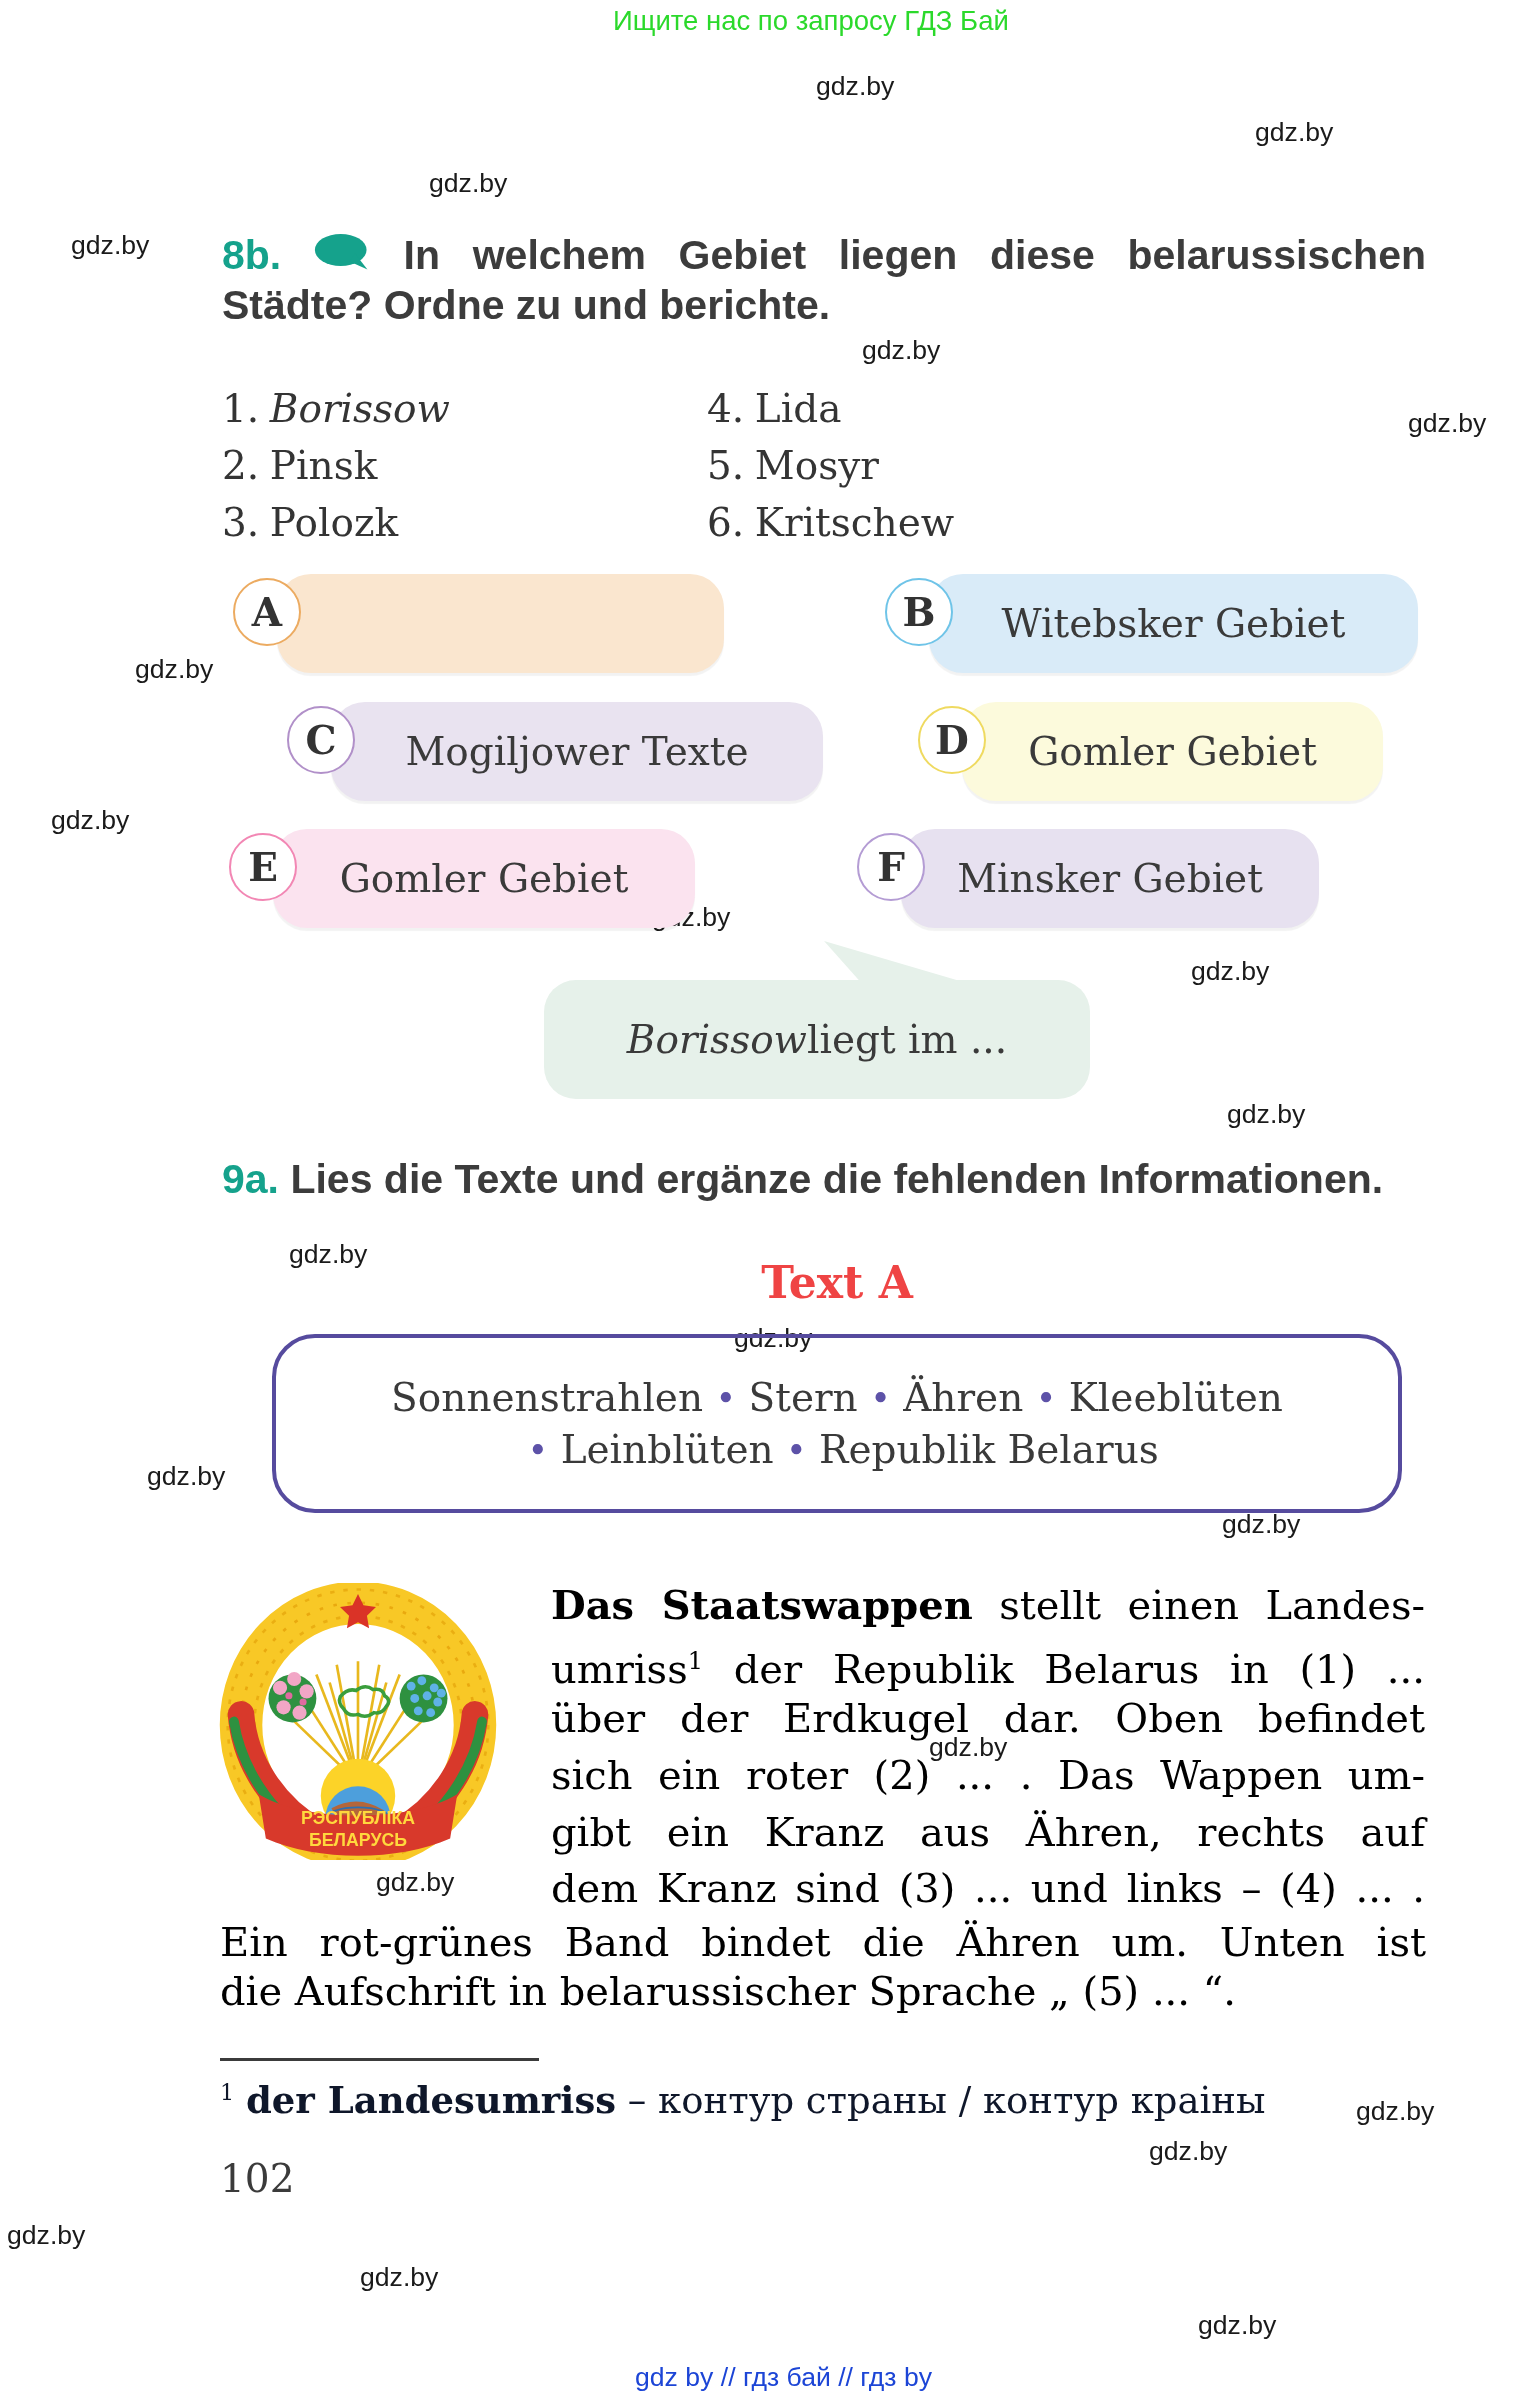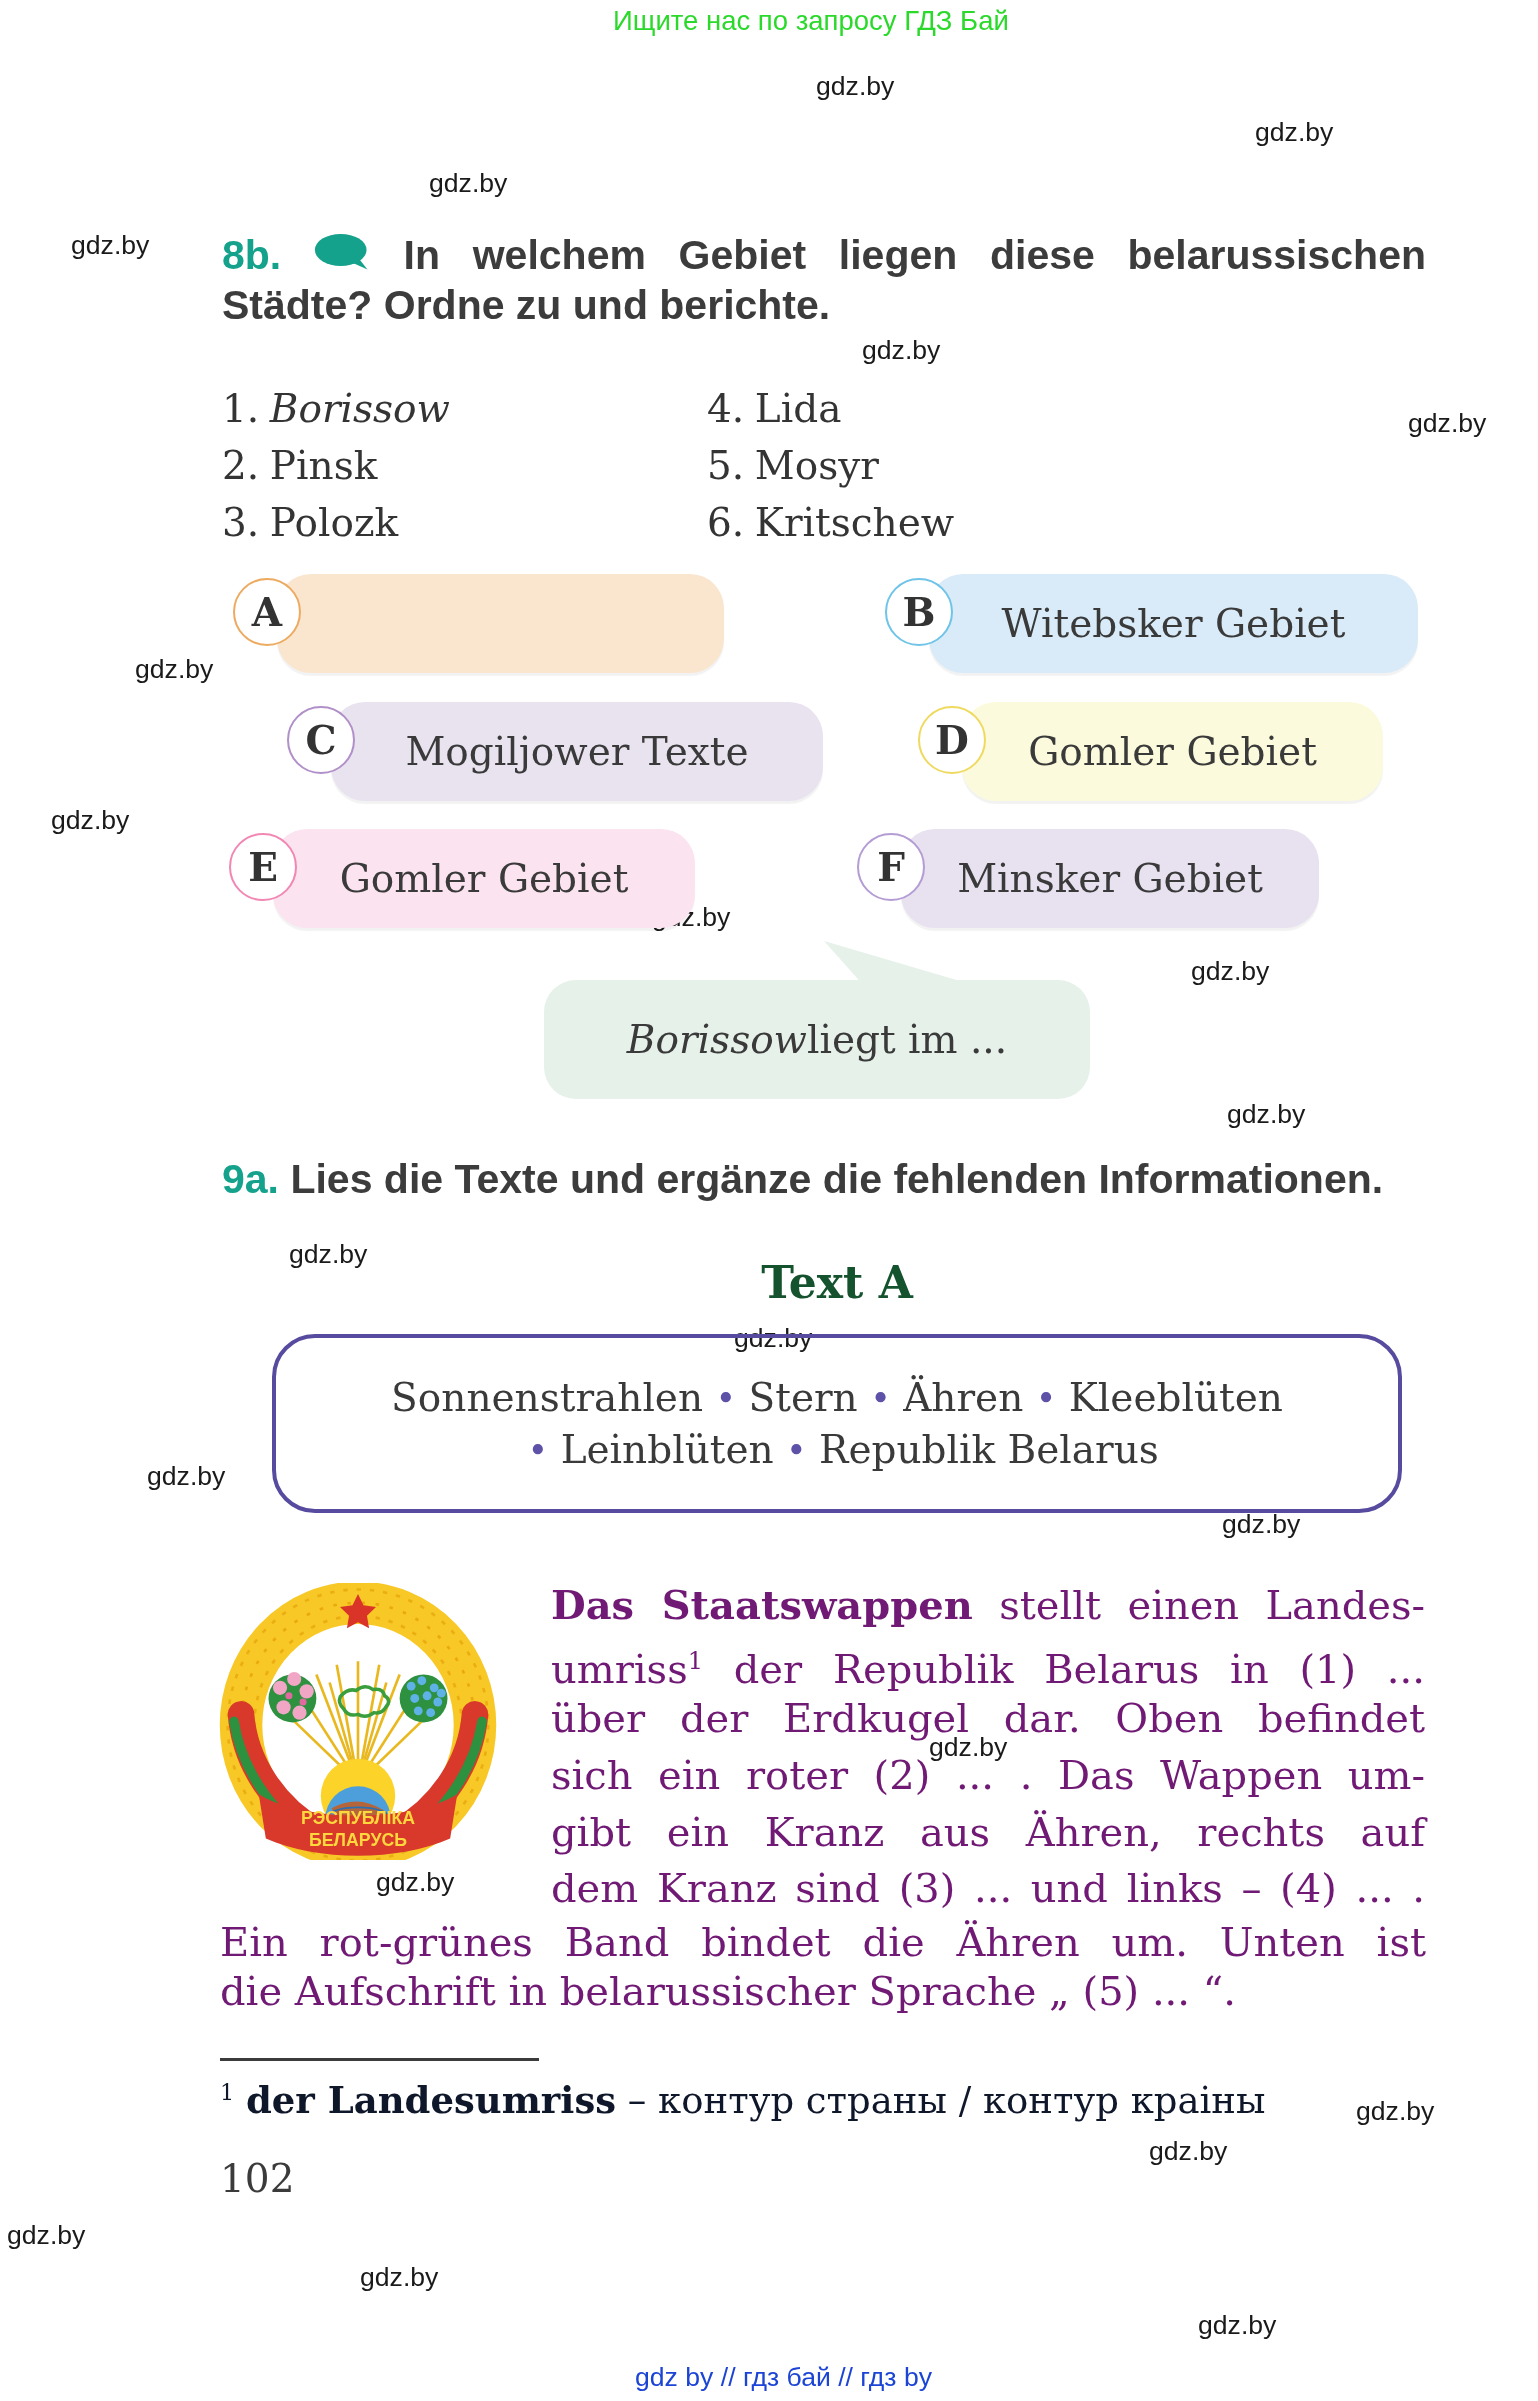--- a/index.html
+++ b/index.html
@@ -40,30 +40,30 @@
 
   
   .bubble{position:absolute;left:544px;top:980px;width:546px;height:119px;border-radius:32px;background:#e6f1ea;
           display:flex;align-items:center;justify-content:center;font-family:"DejaVu Serif",serif;
           font-size:39px;color:#3a3a3a;white-space:nowrap;}
   .bubble-tail{position:absolute;left:798px;top:941px;width:186px;height:46px;background:#e6f1ea;
           clip-path:polygon(14% 0, 36% 100%, 98% 100%);}
 
   
   .texta{position:absolute;left:272px;top:1257px;width:1130px;text-align:center;
-         font-family:"DejaVu Serif",serif;font-weight:bold;font-size:44px;color:#14532d;}
+         font-family:"DejaVu Serif",serif;font-weight:bold;font-size:44px;color:#ef4444;}
   .wordbox{position:absolute;left:272px;top:1334px;width:1130px;height:179px;box-sizing:border-box;
            border:4.4px solid #564b9e;border-radius:43px;display:flex;flex-direction:column;
            align-items:center;justify-content:center;gap:7px;
            font-family:"DejaVu Serif",serif;font-size:39px;color:#3a3a3a;}
   .wordbox .ln{white-space:nowrap;}
   .sep{color:#5d52a8;margin:0 12.4px;font-size:35px;}
 
   
-  .pl{position:absolute;font-family:"DejaVu Serif",serif;font-size:40px;color:#701a75;line-height:50px;}
+  .pl{position:absolute;font-family:"DejaVu Serif",serif;font-size:40px;color:#000000;line-height:50px;}
   .pl.col{left:551px;width:874px;}
   .pl.full{left:220px;width:1206px;}
   .pl sup{font-size:60%;}
   .bd{font-weight:bold;}
 
   .rule{position:absolute;left:220px;top:2058px;width:319px;height:2.7px;background:#3b3b3b;}
   .footnote{position:absolute;left:220px;top:2078px;font-family:"DejaVu Serif",serif;font-size:37px;color:#0f172a;white-space:nowrap;}
   .footnote sup{font-size:60%;}
   .pagenum{position:absolute;left:220px;top:2156px;font-family:"DejaVu Serif",serif;font-size:39px;color:#3b3b3b;}
 </style>

